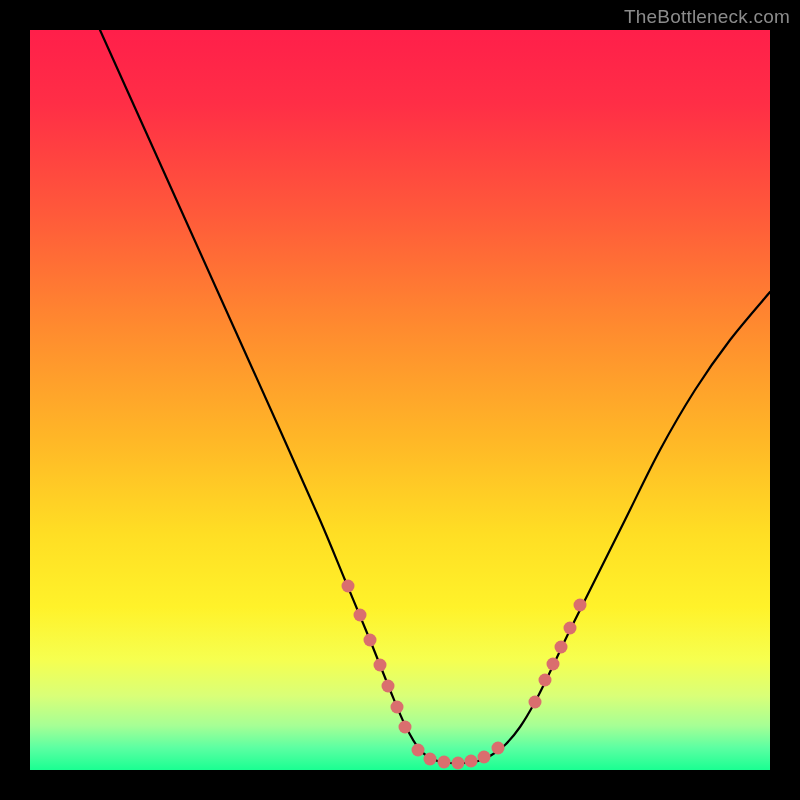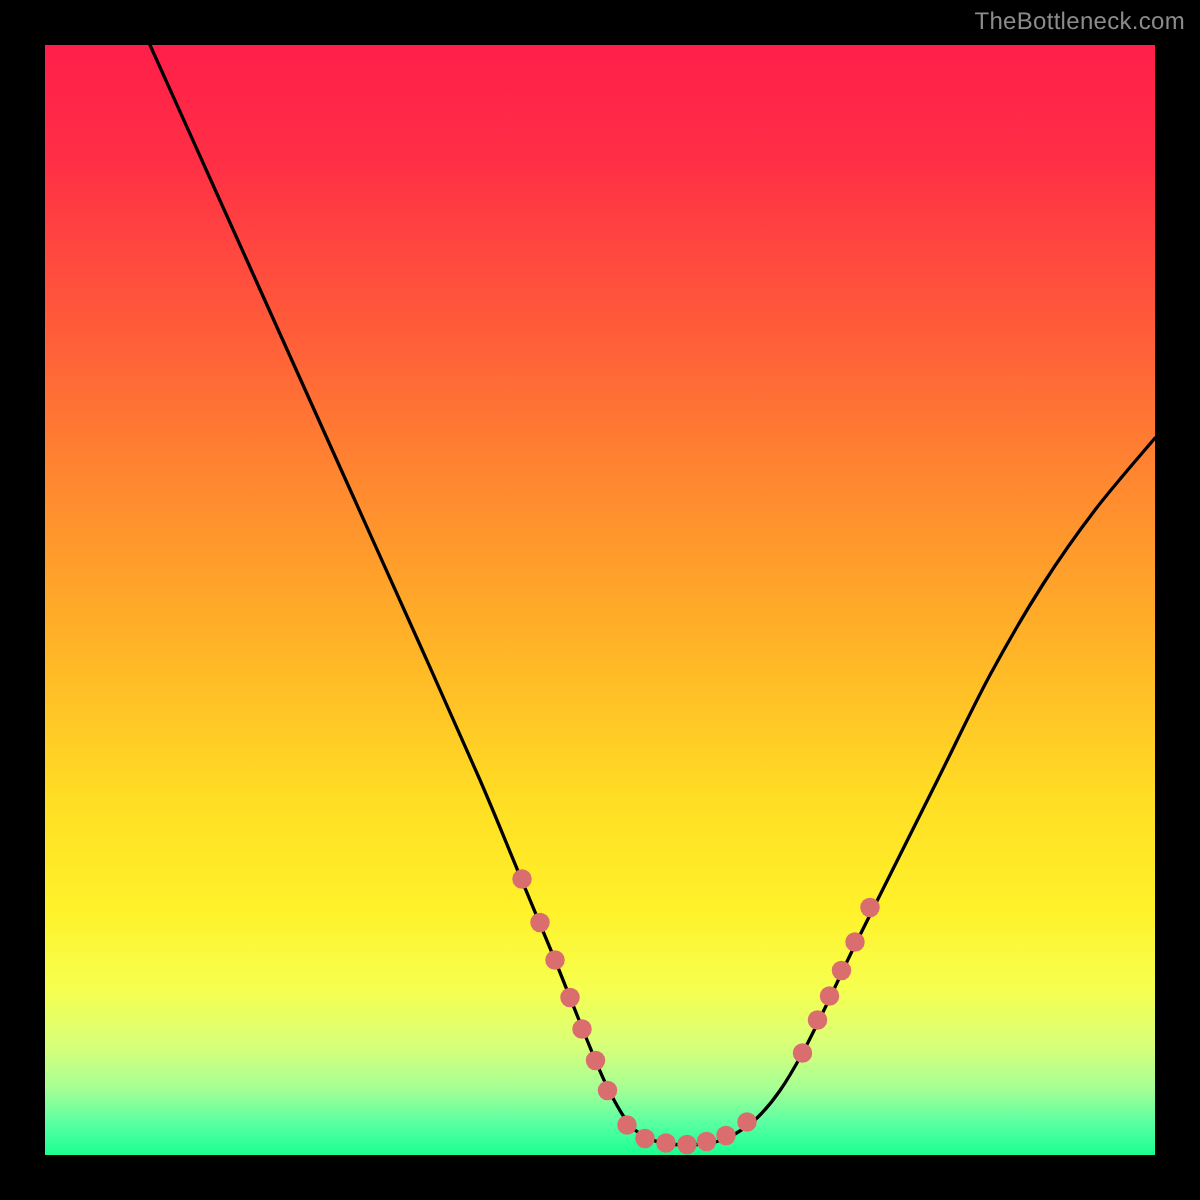--- a/index.html
+++ b/index.html
@@ -8,21 +8,21 @@
     position: relative;
     width: 800px;
     height: 800px;
     background: #000;
   }
   .watermark {
     position: absolute;
     top: 6px;
     right: 10px;
     font-family: Arial, Helvetica, sans-serif;
-    font-size: 16px;
+    font-size: 19px;
     color: #8b8b8b;
     letter-spacing: 0.2px;
     z-index: 50;
   }
   .plot {
     position: absolute;
     left: 30px;
     top: 30px;
     width: 740px;
     height: 740px;

